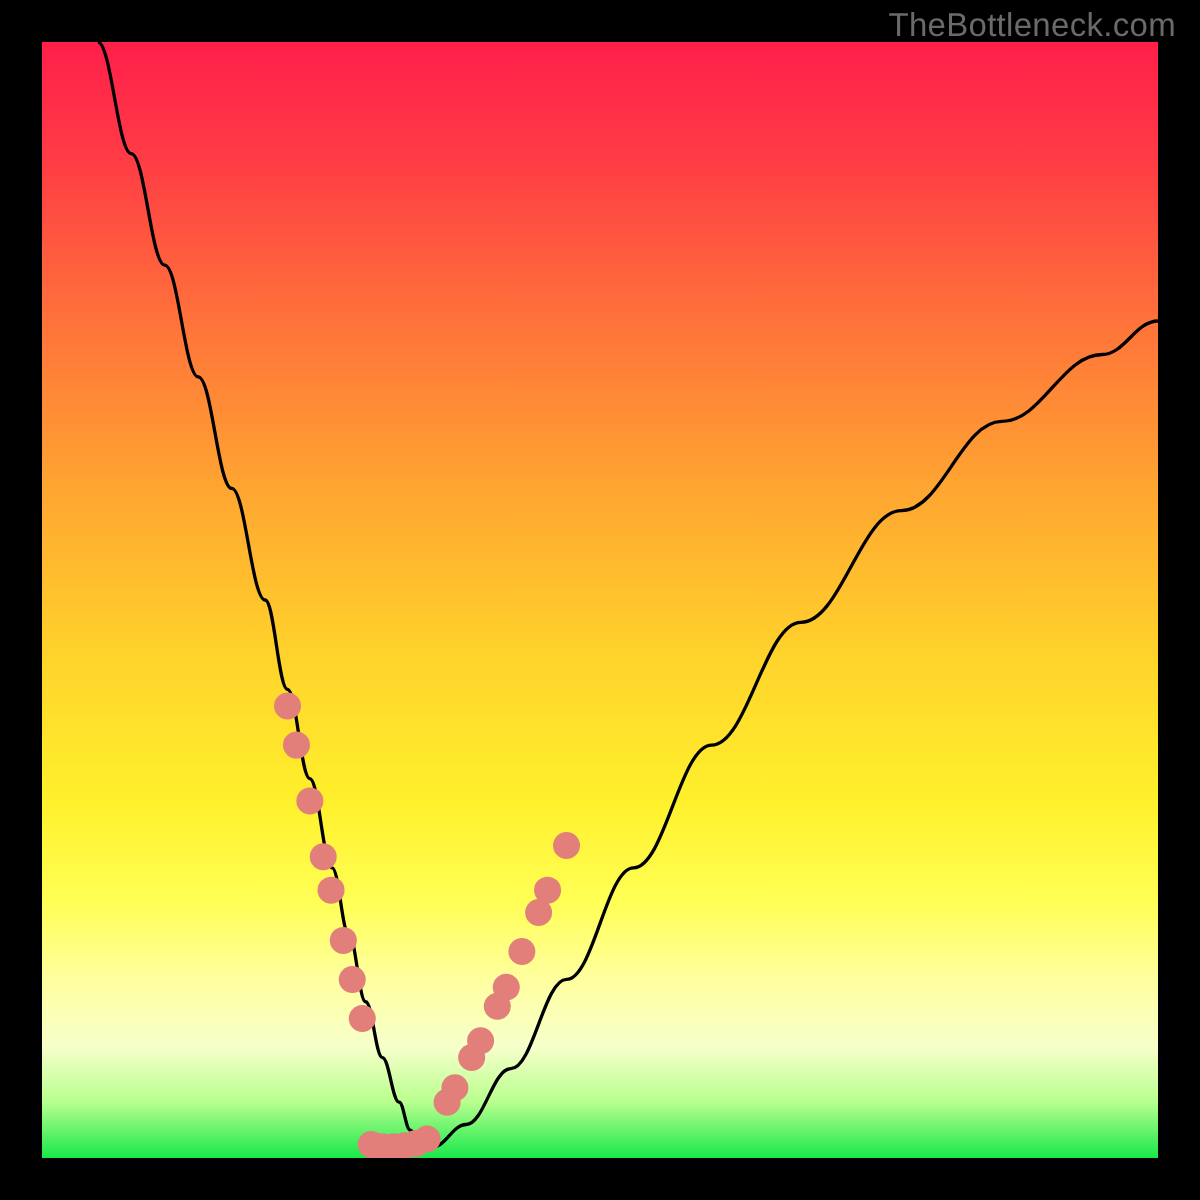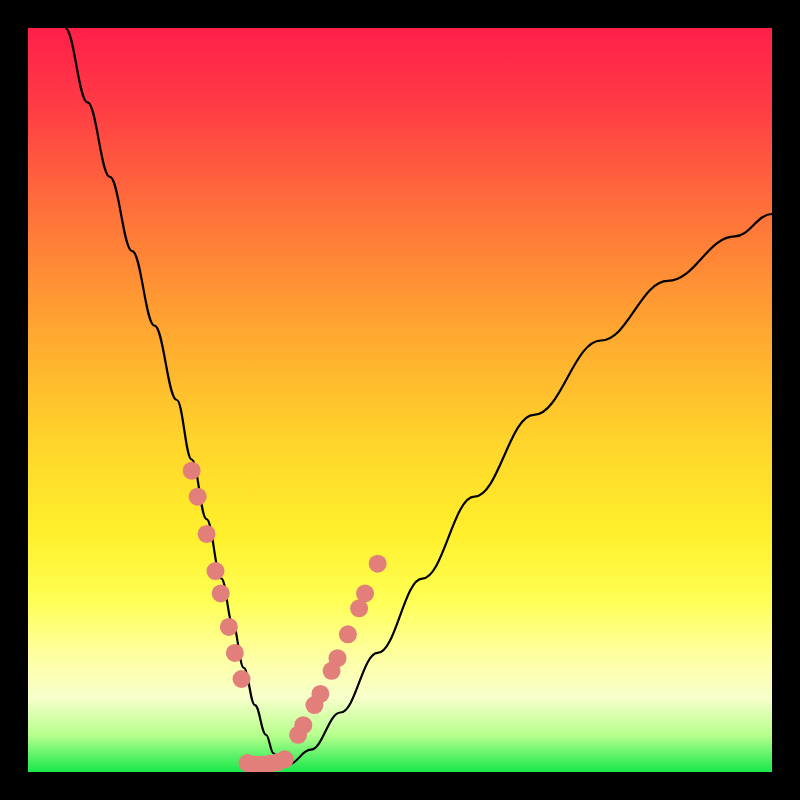--- a/index.html
+++ b/index.html
@@ -53,20 +53,21 @@
     top: 0;
     width: 744px;
     height: 744px;
   }
 </style>
 </head>
 <body>
 
 <div class="frame">
 
+  <div class="watermark">TheBottleneck.com</div>
 
   <div class="plot-area">
     <svg class="overlay" viewBox="0 0 744 744">
       <g>
         <path id="curve-path" fill="none" stroke="#000" stroke-width="2.2" d="M 37.2 0 C 46.128 0 50.592 74.39999999999998 59.52 74.39999999999998 C 68.44800000000001 74.39999999999998 72.912 148.79999999999995 81.84 148.79999999999995 C 90.768 148.79999999999995 95.23200000000001 223.20000000000005 104.16000000000001 223.20000000000005 C 113.08800000000001 223.20000000000005 117.552 297.6 126.48 297.6 C 135.40800000000002 297.6 139.872 372 148.8 372 C 154.752 372 157.728 431.52000000000004 163.68 431.52000000000004 C 169.632 431.52000000000004 172.608 491.03999999999996 178.56 491.03999999999996 C 184.512 491.03999999999996 187.488 550.56 193.44 550.56 C 197.904 550.56 200.13600000000002 595.2 204.60000000000002 595.2 C 209.06400000000002 595.2 211.296 639.84 215.76 639.84 C 220.224 639.84 222.456 677.04 226.92 677.04 C 231.384 677.04 233.616 706.8 238.08 706.8 C 241.056 706.8 242.544 725.4 245.52 725.4 C 248.496 725.4 249.984 736.56 252.96 736.56 C 255.936 736.56 257.424 736.56 260.4 736.56 C 269.328 736.56 273.79200000000003 721.68 282.72 721.68 C 294.624 721.68 300.57599999999996 684.48 312.47999999999996 684.48 C 327.35999999999996 684.48 334.8 624.96 349.68 624.96 C 367.536 624.96 376.464 550.56 394.32 550.56 C 415.152 550.56 425.568 468.72 446.4 468.72 C 470.20799999999997 468.72 482.112 386.88 505.92 386.88 C 532.704 386.88 546.096 312.48 572.88 312.48 C 599.664 312.48 613.056 252.95999999999998 639.84 252.95999999999998 C 666.624 252.95999999999998 680.016 208.32000000000005 706.8 208.32000000000005 C 721.68 208.32000000000005 729.12 186 744 186"></path>
       </g>
       <g id="markers-left">
           <circle cx="163.68" cy="442.68" r="9" fill="#e27f7b"></circle>
           <circle cx="169.632" cy="468.72" r="9" fill="#e27f7b"></circle>
           <circle cx="178.56" cy="505.91999999999996" r="9" fill="#e27f7b"></circle>

